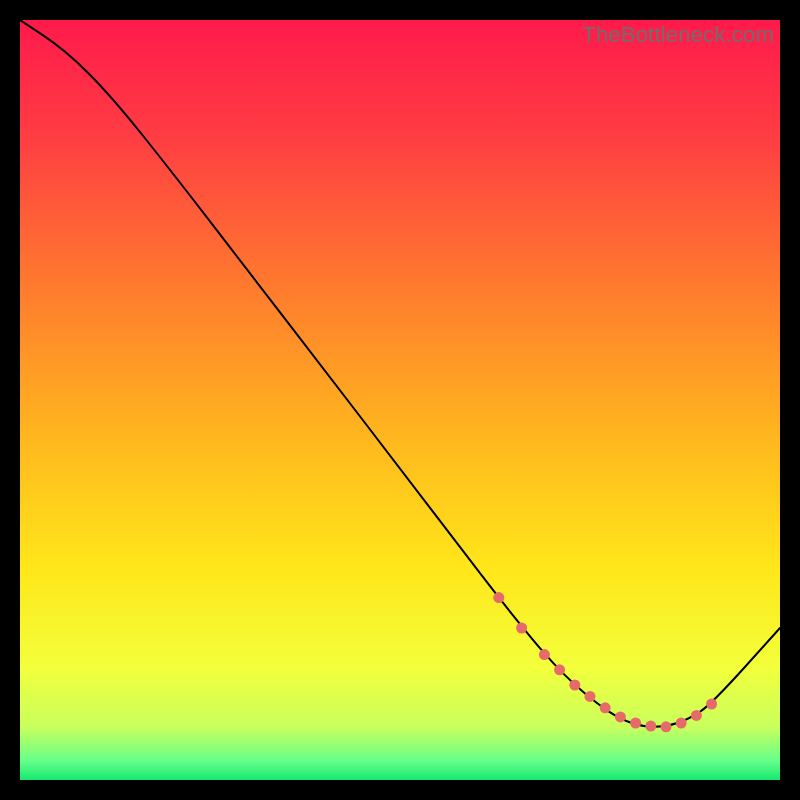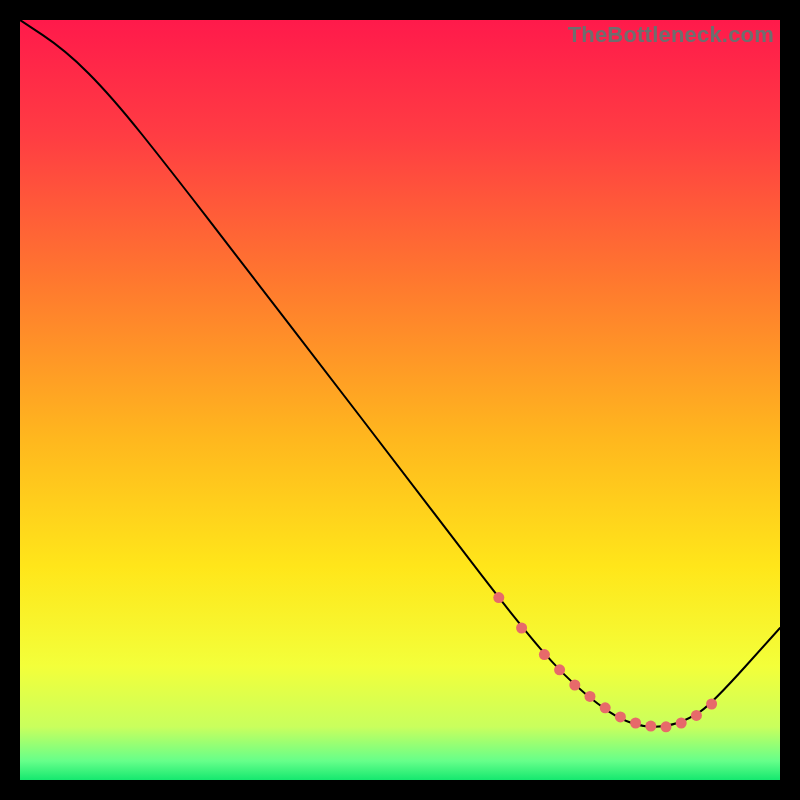--- a/index.html
+++ b/index.html
@@ -10,21 +10,20 @@
     background: #000;
     overflow: hidden;
   }
   .frame {
     position: absolute;
     left: 20px;
     top: 20px;
     width: 760px;
     height: 760px;
     background: #000;
-    font-weight: bold;
   }
   .watermark {
     position: absolute;
     top: 2px;
     right: 6px;
     color: #6e6e6e;
     font-family: Arial, Helvetica, sans-serif;
     font-size: 22px;
     letter-spacing: 0.2px;
     pointer-events: none;

